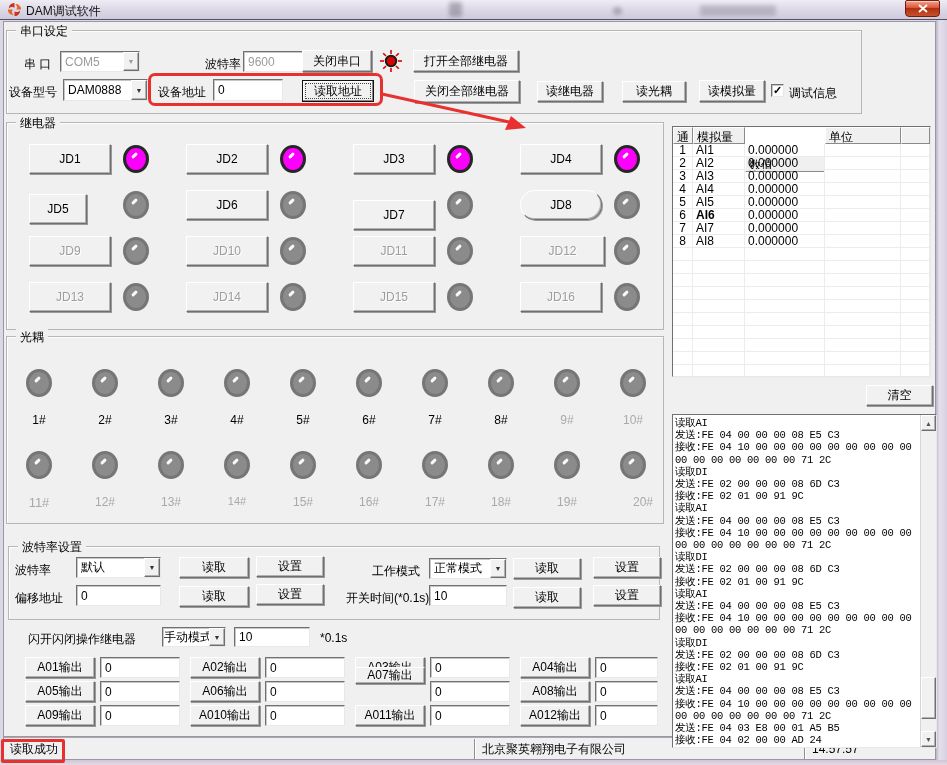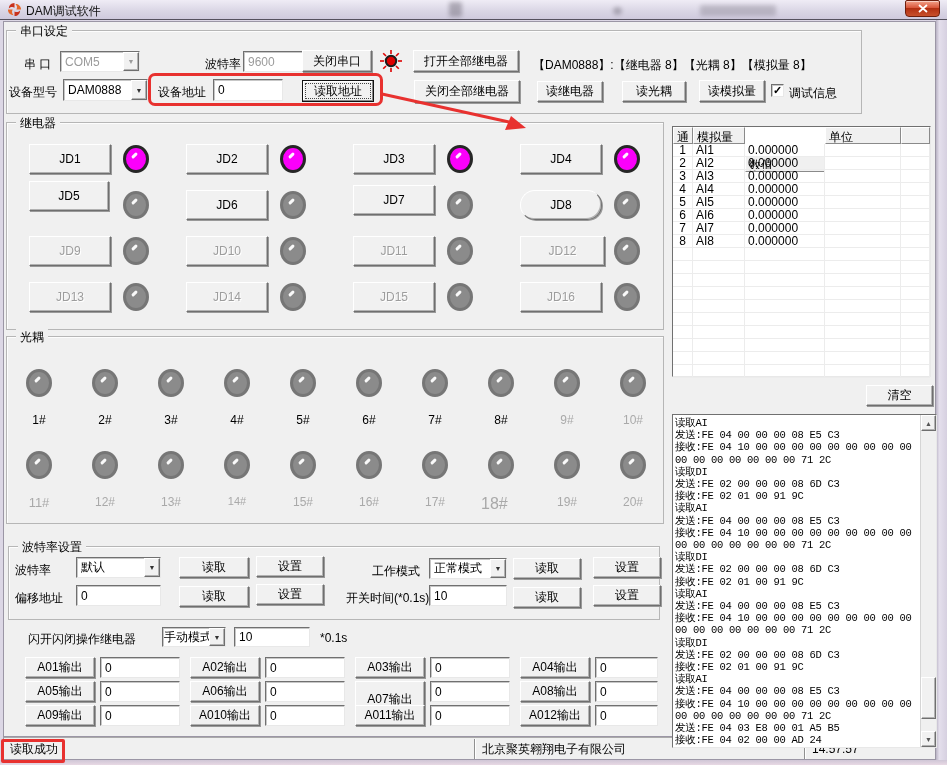--- a/index.html
+++ b/index.html
@@ -122,21 +122,20 @@
       <line x1="1" y1="12" x2="5" y2="12"></line>
         <line x1="19" y1="12" x2="23" y2="12"></line>
       <line x1="4.2" y1="4.2" x2="7" y2="7"></line>
         <line x1="17" y1="17" x2="19.8" y2="19.8"></line>
       <line x1="4.2" y1="19.8" x2="7" y2="17"></line>
         <line x1="17" y1="7" x2="19.8" y2="4.2"></line>
     </g>
     <circle cx="12" cy="12" r="5.2" fill="#dd0000" stroke="#1b1b1b" stroke-width="2"></circle>
   </svg>
   <div class="btn" style="left:413px;top:50px;width:106px;height:22px;">打开全部继电器</div>
-  <span class="lbl" style="left:533px;top:57px;">【DAM0888】:【继电器  8】【光耦 8】【模拟量 8】</span>
 
   <span class="lbl" style="left:9px;top:84px;">设备型号</span>
   <div class="combo" style="left:63px;top:79px;width:85px;height:22px;">
     <span class="combo-val">DAM0888</span>
     <span class="combo-arrow">▼</span>
   </div>
   <span class="lbl" style="left:158px;top:84px;">设备地址</span>
   <div class="input" style="left:213px;top:79px;width:70px;height:22px;">0</div>
   <div class="btn focus" style="left:302px;top:80px;width:72px;height:22px;">读取地址</div>
   <div class="btn" style="left:414px;top:80px;width:106px;height:23px;">关闭全部继电器</div>
@@ -163,29 +162,29 @@
         <div class="glint"></div>
       </div>
       <div class="btn" style="left: 346px; top: 21px; width: 82px; height: 30px;">JD3</div>
       <div class="led led-on" style="left: 440px; top: 22px;">
         <div class="glint"></div>
       </div>
       <div class="btn" style="left: 513px; top: 21px; width: 82px; height: 30px;">JD4</div>
       <div class="led led-on" style="left: 607px; top: 22px;">
         <div class="glint"></div>
       </div>
-      <div class="btn" style="left: 22px; top: 58px; width: 80px; height: 30px; text-align: center;">JD5</div>
+      <div class="btn" style="left: 22px; top: 71px; width: 58px; height: 30px; text-align: center;">JD5</div>
       <div class="led led-off" style="left: 116px; top: 68px;">
         <div class="glint"></div>
       </div>
       <div class="btn" style="left: 179px; top: 67px; width: 82px; height: 30px;">JD6</div>
       <div class="led led-off" style="left: 273px; top: 68px;">
         <div class="glint"></div>
       </div>
-      <div class="btn" style="left: 346px; top: 62px; width: 82px; height: 30px;">JD7</div>
+      <div class="btn" style="left: 346px; top: 77px; width: 82px; height: 30px;">JD7</div>
       <div class="led led-off" style="left: 440px; top: 68px;">
         <div class="glint"></div>
       </div>
       <div class="btn" style="left: 513px; top: 67px; width: 82px; height: 30px; border-radius: 15px;">JD8</div>
       <div class="led led-off" style="left: 607px; top: 68px;">
         <div class="glint"></div>
       </div>
       <div class="btn disabled" style="left: 22px; top: 113px; width: 82px; height: 30px;">JD9</div>
       <div class="led led-off" style="left: 116px; top: 114px;">
         <div class="glint"></div>
@@ -258,21 +257,21 @@
       </div>
       <div class="trow" style="top: 69px;">
         <div class="td" style="width: 20px; text-align: center;">5</div>
         <div class="td" style="width: 52px;">AI5</div>
         <div class="td" style="width: 80px;">0.000000</div>
         <div class="td" style="width: 76px;"></div>
         <div class="td" style="width: 29px;"></div>
       </div>
       <div class="trow" style="top: 82px;">
         <div class="td" style="width: 20px; text-align: center;">6</div>
-        <div class="td" style="width: 52px;">AI6</div>
+        <div class="td" style="width: 52px; font-weight: bold;">AI6</div>
         <div class="td" style="width: 80px;">0.000000</div>
         <div class="td" style="width: 76px;"></div>
         <div class="td" style="width: 29px;"></div>
       </div>
       <div class="trow" style="top: 95px;">
         <div class="td" style="width: 20px; text-align: center;">7</div>
         <div class="td" style="width: 52px;">AI7</div>
         <div class="td" style="width: 80px;">0.000000</div>
         <div class="td" style="width: 76px;"></div>
         <div class="td" style="width: 29px;"></div>
@@ -422,29 +421,29 @@
         <div class="glint"></div>
       </div>
       <div style="position: absolute; left: 342px; top: 158px; width: 40px; text-align: center; font-size: 12px; color: rgb(169, 169, 169);">16#</div>
       <div class="led led-off" style="left: 415px; top: 114px;">
         <div class="glint"></div>
       </div>
       <div style="position: absolute; left: 408px; top: 158px; width: 40px; text-align: center; font-size: 12px; color: rgb(169, 169, 169);">17#</div>
       <div class="led led-off" style="left: 481px; top: 114px;">
         <div class="glint"></div>
       </div>
-      <div style="position: absolute; left: 474px; top: 158px; width: 40px; font-size: 16px; color: rgb(169, 169, 169);">18#</div>
+      <div style="position: absolute; left: 474px; top: 158px; width: 40px; text-align: center; font-size: 12px; color: rgb(169, 169, 169);">18#</div>
       <div class="led led-off" style="left: 547px; top: 114px;">
         <div class="glint"></div>
       </div>
       <div style="position: absolute; left: 540px; top: 158px; width: 40px; text-align: center; font-size: 12px; color: rgb(169, 169, 169);">19#</div>
       <div class="led led-off" style="left: 613px; top: 114px;">
         <div class="glint"></div>
       </div>
-      <div style="position: absolute; left: 606px; top: 158px; width: 40px; text-align: center; font-size: 12px; color: rgb(169, 169, 169);">20#</div>
+      <div style="position: absolute; left: 606px; top: 158px; width: 40px; text-align: right; font-size: 12px; color: rgb(169, 169, 169);">20#</div>
     </div>
 
   <div class="btn" style="left:866px;top:385px;width:67px;height:21px;z-index:3;">清空</div>
   <div id="log-panel">
     <div id="log-text">
         <div class="log-line">读取AI</div>
         <div class="log-line">发送:FE 04 00 00 00 08 E5 C3</div>
         <div class="log-line">接收:FE 04 10 00 00 00 00 00 00 00 00 00</div>
         <div class="log-line">00 00 00 00 00 00 00 71 2C</div>
         <div class="log-line">读取DI</div>
@@ -519,21 +518,21 @@
       <div class="btn" style="left: 170px; top: 5px; width: 70px; height: 21px;">A02输出</div>
       <div class="input" style="left: 245px; top: 5px; width: 80px; height: 21px;">0</div>
       <div class="btn" style="left: 335px; top: 5px; width: 70px; height: 21px;">A03输出</div>
       <div class="input" style="left: 410px; top: 5px; width: 80px; height: 21px;">0</div>
       <div class="btn" style="left: 500px; top: 5px; width: 70px; height: 21px;">A04输出</div>
       <div class="input" style="left: 575px; top: 5px; width: 63px; height: 21px;">0</div>
       <div class="btn" style="left: 5px; top: 29px; width: 70px; height: 21px;">A05输出</div>
       <div class="input" style="left: 80px; top: 29px; width: 80px; height: 21px;">0</div>
       <div class="btn" style="left: 170px; top: 29px; width: 70px; height: 21px;">A06输出</div>
       <div class="input" style="left: 245px; top: 29px; width: 80px; height: 21px;">0</div>
-      <div class="btn" style="left: 335px; top: 29px; width: 70px; height: 36px;">A07输出</div>
+      <div class="btn" style="left: 335px; top: 15px; width: 70px; height: 17px;">A07输出</div>
       <div class="input" style="left: 410px; top: 29px; width: 80px; height: 21px;">0</div>
       <div class="btn" style="left: 500px; top: 29px; width: 70px; height: 21px;">A08输出</div>
       <div class="input" style="left: 575px; top: 29px; width: 63px; height: 21px;">0</div>
       <div class="btn" style="left: 5px; top: 53px; width: 70px; height: 21px;">A09输出</div>
       <div class="input" style="left: 80px; top: 53px; width: 80px; height: 21px;">0</div>
       <div class="btn" style="left: 170px; top: 53px; width: 70px; height: 21px;">A010输出</div>
       <div class="input" style="left: 245px; top: 53px; width: 80px; height: 21px;">0</div>
       <div class="btn" style="left: 335px; top: 53px; width: 70px; height: 21px;">A011输出</div>
       <div class="input" style="left: 410px; top: 53px; width: 80px; height: 21px;">0</div>
       <div class="btn" style="left: 500px; top: 53px; width: 70px; height: 21px;">A012输出</div>

